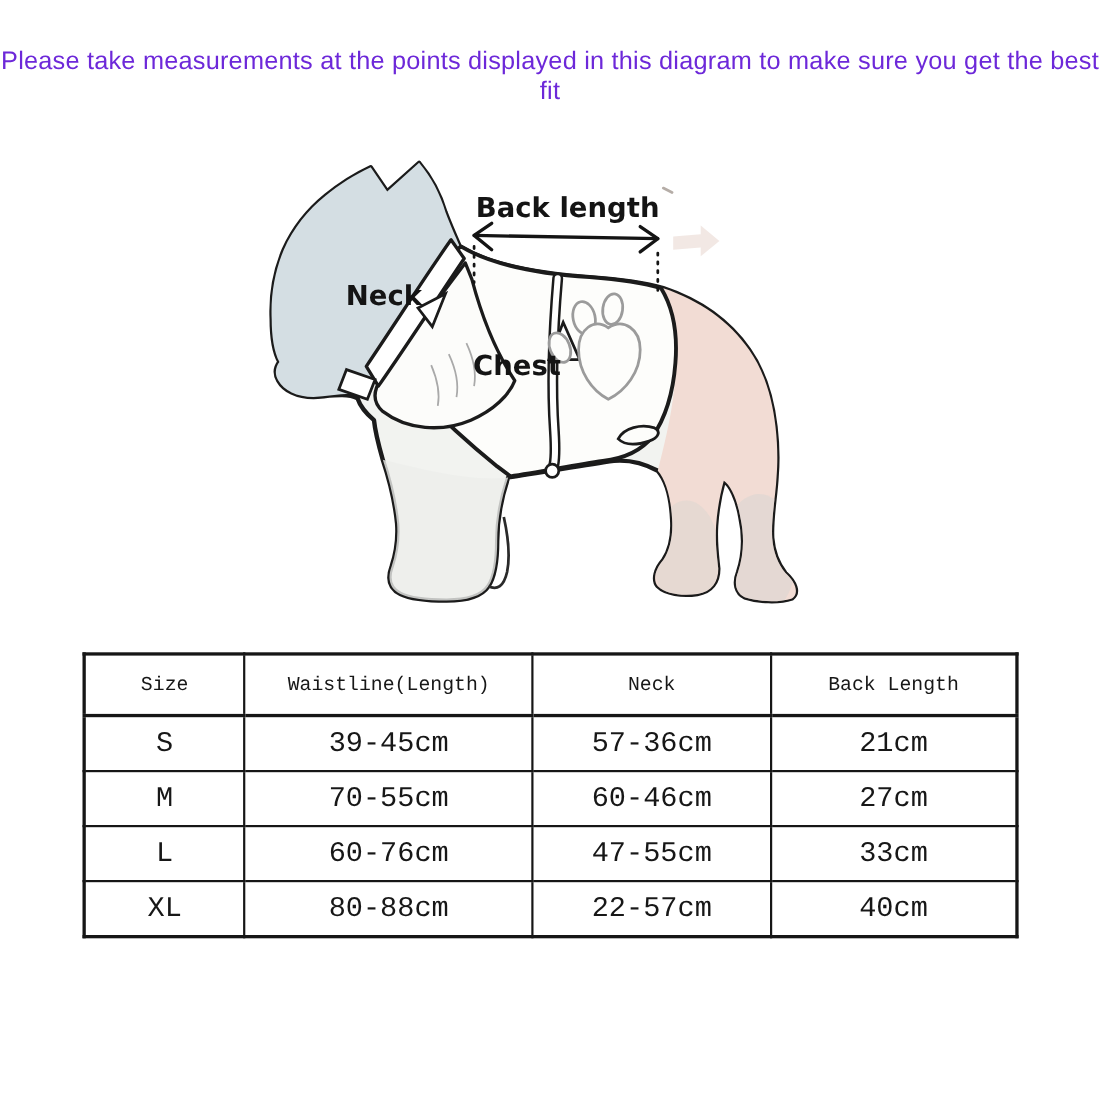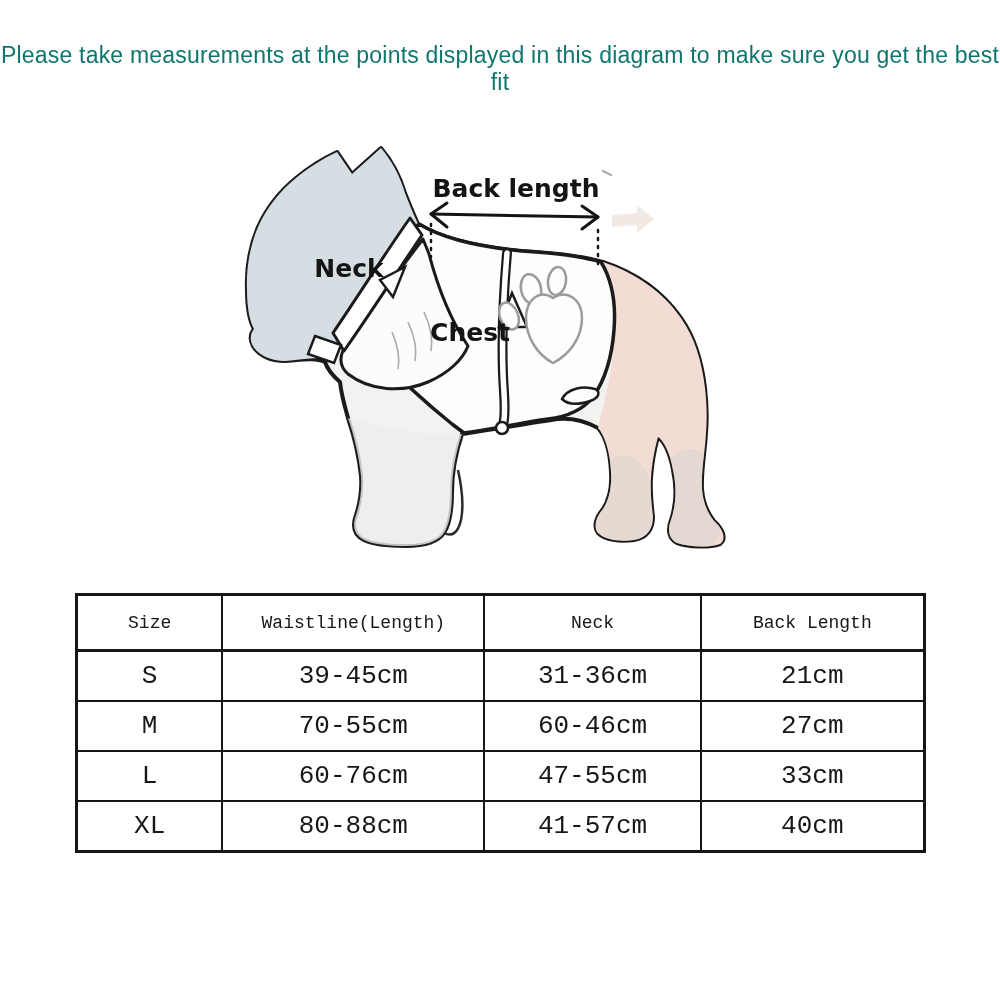--- a/index.html
+++ b/index.html
@@ -2,21 +2,21 @@
 <html><head>
 <meta charset="utf-8">
 <style>
   html,body{margin:0;padding:0;background:#ffffff;}
   .stage{position:relative;width:1000px;height:1000px;background:#ffffff;overflow:hidden;}
   .caption{
     position:absolute;left:0;top:42px;width:1000px;
     text-align:center;
     font-family:"Liberation Sans",sans-serif;
     font-size:23px;letter-spacing:.2px;
-    color:#0f766e;
+    color:#6d28d9;
   }
   .diagram{position:absolute;left:0;top:0;width:1000px;height:590px;}
   .size-table{
     position:absolute;left:75px;top:593px;width:851px;
     border-collapse:collapse;table-layout:fixed;
     font-family:"Liberation Mono",monospace;
     color:#171717;text-align:center;
     border:3px solid #161616;
   }
   .size-table th{
@@ -162,37 +162,37 @@
         <th>Size</th>
         <th>Waistline(Length)</th>
         <th>Neck</th>
         <th>Back Length</th>
       </tr>
     </thead>
     <tbody>
       <tr>
         <td>S</td>
         <td>39-45cm</td>
-        <td>31-36cm</td>
+        <td>57-36cm</td>
         <td>21cm</td>
       </tr>
       <tr>
         <td>M</td>
         <td>70-55cm</td>
         <td>60-46cm</td>
         <td>27cm</td>
       </tr>
       <tr>
         <td>L</td>
         <td>60-76cm</td>
         <td>47-55cm</td>
         <td>33cm</td>
       </tr>
       <tr>
         <td>XL</td>
         <td>80-88cm</td>
-        <td>41-57cm</td>
+        <td>22-57cm</td>
         <td>40cm</td>
       </tr>
     </tbody>
   </table>
 
 </div>
 
 </body></html>

